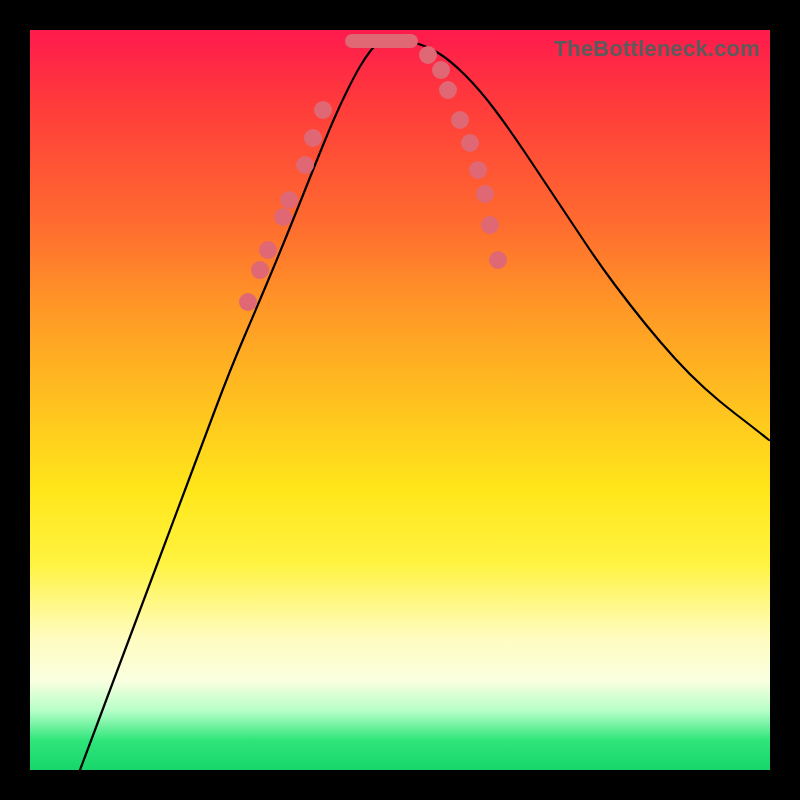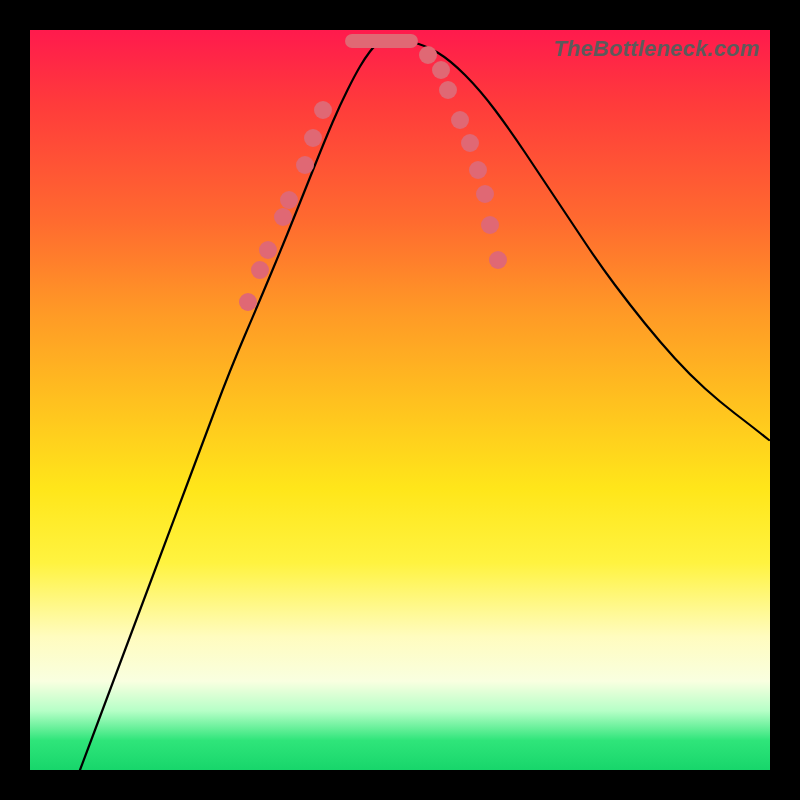--- a/index.html
+++ b/index.html
@@ -33,21 +33,20 @@
       #ff9926 38%,
       #ffc01f 50%,
       #ffe61a 62%,
       #fff340 72%,
       #fffcbf 82%,
       #f9ffe0 88%,
       #b6ffc7 92%,
       #2fe57a 96%,
       #17d66b 100%
     );
-    font-style: italic;
   }
   .watermark {
     position: absolute;
     top: 6px;
     right: 10px;
     font-size: 22px;
     font-weight: 600;
     color: #5b5b5b;
     letter-spacing: 0.2px;
     white-space: nowrap;

